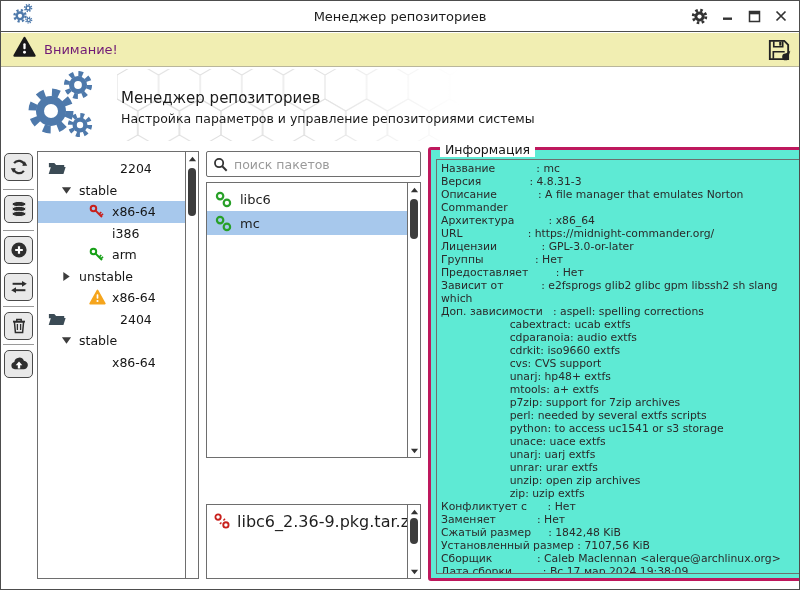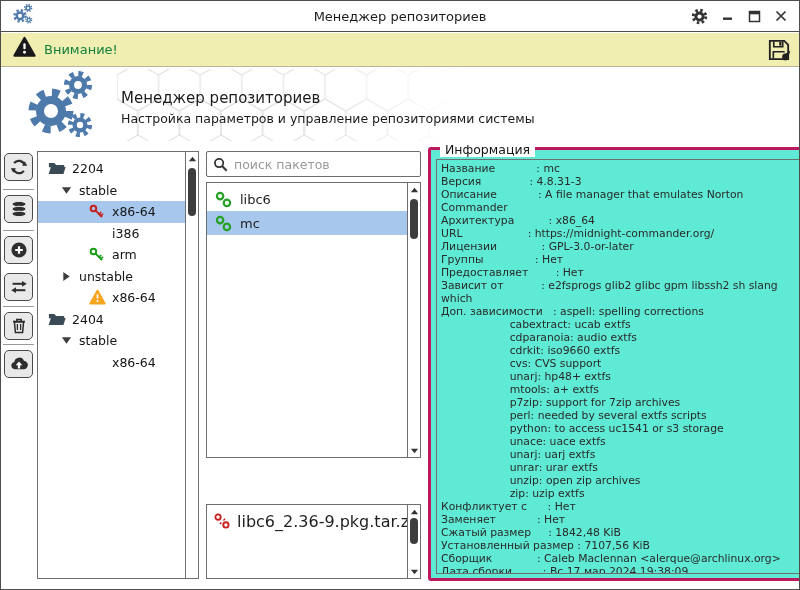--- a/index.html
+++ b/index.html
@@ -21,21 +21,21 @@
     font-size: 13px; font-weight: 500; color: #1c1c1c; pointer-events: none;
   }
   .tb-btns { margin-left: auto; display: flex; align-items: center; gap: 14px; margin-right: 12px; z-index: 2; }
   .tb-btns .win-btn { display: flex; align-items: center; justify-content: center; cursor: default; }
   
   .warnbar {
     position: absolute; left: 0; top: 32px; width: 100%; height: 34px;
     background: #f1eeb2; border-bottom: 1px solid #b9b69b;
     display: flex; align-items: center;
   }
-  .warnbar .warn-txt { font-size: 13px; margin-left: 8px; color: #15803d; }
+  .warnbar .warn-txt { font-size: 13px; margin-left: 8px; color: #701a75; }
   .warnbar .w-icon { margin-left: 12px; }
   .warnbar .save { margin-left: auto; margin-right: 8px; display: flex; }
   
   .header { position: absolute; left: 0; top: 66px; width: 100%; height: 76px; background: #fff; }
   .hexes { position: absolute; left: 116px; top: 2px; }
   .logo { position: absolute; left: 18px; top: 4px; }
   .hdr-title { position: absolute; left: 120px; top: 22px; font-size: 15px; font-weight: 500; color: #1b1b1b; z-index: 2; }
   .hdr-sub  { position: absolute; left: 120px; top: 44px; font-size: 12.5px; color: #1b1b1b; z-index: 2; }
   
   .tool-btn {
@@ -43,21 +43,21 @@
     background: #e9e9e9; border: 1px solid #4a4a4a; border-radius: 5px;
     display: flex; align-items: center; justify-content: center; cursor: pointer; color: #2e2e2e;
   }
   .tool-sep { position: absolute; left: 2px; width: 31px; height: 0; border-top: 1px solid #9a9a9a; }
   
   .tree-panel {
     position: absolute; left: 36px; top: 150px; width: 162px; height: 428px;
     background: #fff; border: 1px solid #6e6e6e; padding-top: 6px; overflow: hidden;
   }
   .tree-row { position: relative; height: 21.5px; display: flex; align-items: center; font-size: 12.5px; color: #151515; cursor: pointer; width: calc(100% - 13px); }
-  .tree-row.lvl0 { padding-left: 10px; }
+  .tree-row.lvl0 { padding-left: 10px; gap: 48px; }
   .tree-row.lvl1 { padding-left: 22px; }
   .tree-row.lvl2 { padding-left: 50px; }
   .tree-row.selected { background: #a7c8ec; }
   .t-ico { width: 18px; height: 16px; margin-right: 6px; display: flex; align-items: center; justify-content: center; flex: none; }
   .t-car { width: 12px; height: 12px; margin-right: 7px; display: flex; align-items: center; justify-content: center; flex: none; }
   
   .searchbox {
     position: absolute; left: 205px; top: 150px; width: 215px; height: 26px;
     border: 1px solid #6e6e6e; border-radius: 2px; background: #fff;
     display: flex; align-items: center; padding: 0 6px;

